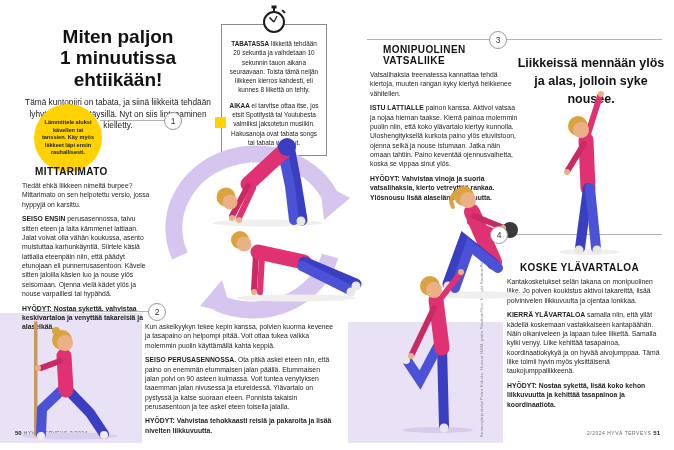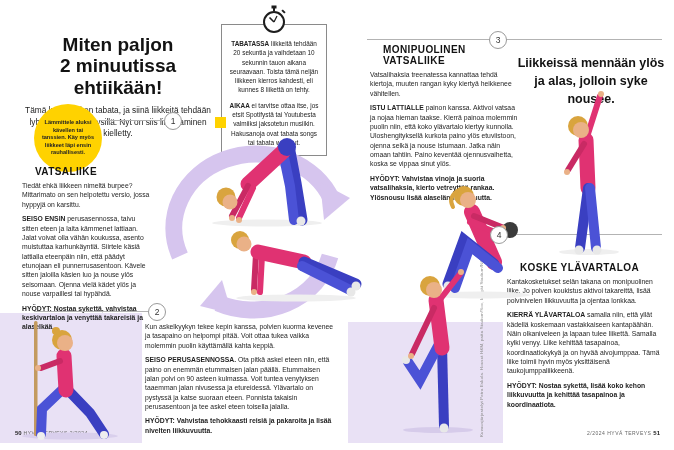--- a/index.html
+++ b/index.html
@@ -38,24 +38,24 @@
   svg{display:block;}
 </style>
 </head>
 <body>
 
 <div class="spread">
 
   <div class="abs lavender" style="left:0;top:313px;width:142px;height:130px;"></div>
   <div class="abs lavender" style="left:348px;top:322px;width:155px;height:121px;"></div>
 
-  <div class="abs" style="left:22px;top:34px;width:192px;">
+  <div class="abs" style="left:22px;top:26px;width:192px;">
     <div class="title">
       <div>Miten paljon</div>
-      <div>2 minuutissa ehtiikään!</div>
+      <div>1 minuutissa ehtiikään!</div>
     </div>
     <div class="intro" style="margin-top:7px;">Tämä kuntopiiri on tabata, ja siinä liikkeitä tehdään lyhyt aika mutta täysillä. Nyt on siis lintsaaminen kielletty.</div>
   </div>
 
   <div class="abs warmup" style="left:34px;top:104px;">
     <span>Lämmittele aluksi kävellen tai tanssien. Käy myös liikkeet läpi ensin rauhallisesti.</span>
   </div>
 
   <div class="abs tabata" style="left:221px;top:24px;">
     <p><span class="lead">TABATASSA</span><span> liikkeitä tehdään 20 sekuntia ja vaihdetaan 10 sekunnin tauon aikana seuraavaan. Toista tämä neljän liikkeen kierros kahdesti, eli kunnes 8 liikettä on tehty.</span></p>
@@ -88,21 +88,21 @@
   <div class="abs" style="left:148px;top:138px;z-index:0;">
     <svg width="215" height="185" viewBox="0 0 215 185">
       <path d="M 32 118 A 80 72 0 1 1 184 62" fill="none" stroke="#d6c5ee" stroke-width="17"></path>
       <path d="M 172 44 L 202 60 L 176 82 Z" fill="#d6c5ee"></path>
       <path d="M 182 118 A 80 72 0 0 1 70 165" fill="none" stroke="#d6c5ee" stroke-width="17"></path>
       <path d="M 84 176 L 52 168 L 74 142 Z" fill="#d6c5ee"></path>
     </svg>
   </div>
 
   <div class="abs" style="left:22px;top:166px;width:128px;">
-    <div class="h-ex">VATSALIIKE</div>
+    <div class="h-ex">MITTARIMATO</div>
     <div class="body">
       <p>Tiedät ehkä liikkeen nimeltä burpee? Mittarimato on sen helpotettu versio, jossa hyppyjä on karsittu.</p>
       <p><span class="lead">SEISO ENSIN</span><span> perusasennossa, taivu sitten eteen ja laita kämmenet lattiaan. Jalat voivat olla vähän koukussa, asento muistuttaa karhunkäyntiä. Siirtele käsiä lattialla eteenpäin niin, että päädyt etunojaan eli punnerrusasentoon. Kävele sitten jaloilla käsien luo ja nouse ylös seisomaan. Ojenna vielä kädet ylös ja nouse varpaillesi tai hypähdä.</span></p>
       <p class="benefits">HYÖDYT: Nostaa sykettä, vahvistaa keskivartaloa ja venyttää takareisiä ja alaselkää.</p>
     </div>
   </div>
 
   <div class="abs" style="left:192px;top:128px;z-index:2;">
     <svg width="150" height="100" viewBox="0 0 150 100">
       <ellipse cx="75" cy="95" rx="55" ry="3.5" fill="#efefef"></ellipse>

